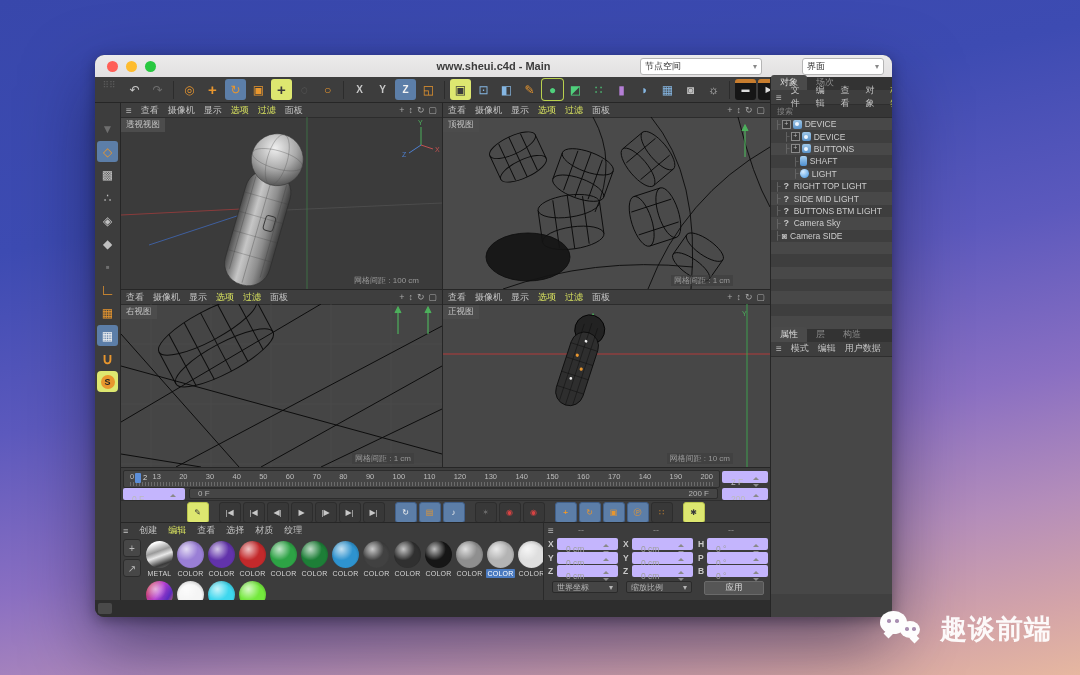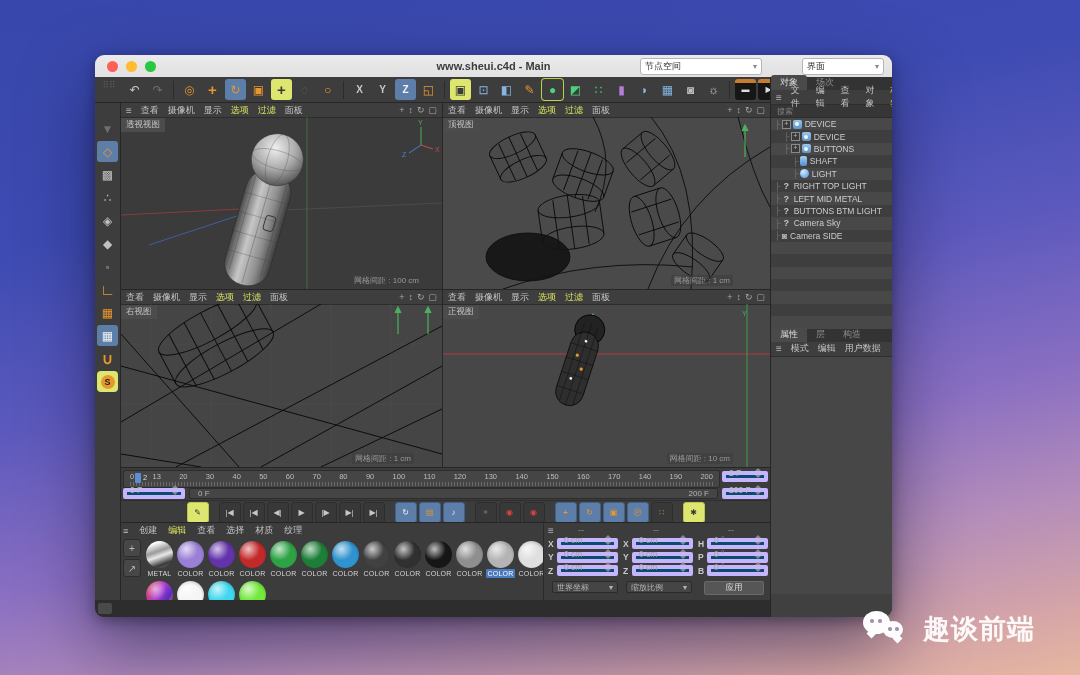--- a/index.html
+++ b/index.html
@@ -54,21 +54,21 @@
   .vp-grid{position:absolute;bottom:3px;font-size:8px;color:#9a9a9a;background:rgba(60,60,60,.55);padding:0 3px;}
   .vp svg{position:absolute;left:0;top:14px;}
   
   #timeline{position:absolute;left:26px;top:412px;width:649px;height:33px;background:#3c3c3c;border-top:1px solid #262626;}
   #ruler{position:absolute;left:2px;top:2px;width:595px;height:16px;background:#454545;border:1px solid #2c2c2c;border-radius:2px;}
   #ruler .ticks{position:absolute;left:6px;right:6px;top:1px;display:flex;justify-content:space-between;font-size:7.5px;color:#bdbdbd;}
   #ruler .minor{position:absolute;left:6px;right:6px;bottom:1px;height:4px;
      background:repeating-linear-gradient(90deg,#6b6b6b 0 1px,transparent 1px 3px);}
   #playhead{position:absolute;left:11px;top:2px;width:6px;height:10px;background:#5c8ed8;border-radius:1px;}
   #playhead-label{position:absolute;left:19px;top:2px;font-size:7.5px;color:#ddd;}
-  .field{background:#0c4a6e;border:4px solid #c4b5fd;border-radius:2px;color:#bbb;font-size:8.5px;display:flex;align-items:flex-end;padding:0 3px;box-sizing:border-box;}
+  .field{background:#0f172a;border:6px solid #c4b5fd;border-radius:2px;color:#bbb;font-size:8.5px;display:flex;align-items:flex-start;padding:0 3px;box-sizing:border-box;}
   .updown{margin-left:auto;position:relative;width:7px;height:10px;}
   .updown::before,.updown::after{content:"";position:absolute;left:1px;border-left:3px solid transparent;border-right:3px solid transparent;}
   .updown::before{top:0;border-bottom:3px solid #8a8a8a;}
   .updown::after{bottom:0;border-top:3px solid #8a8a8a;}
   #rangebar{position:absolute;left:68px;top:20px;width:529px;height:11px;background:#454545;border:1px solid #2c2c2c;border-radius:2px;color:#b5b5b5;font-size:8px;display:flex;align-items:center;justify-content:space-between;padding:0 8px;box-sizing:border-box;}
   
   #transport{position:absolute;left:26px;top:445px;width:649px;height:22px;background:#3c3c3c;border-top:1px solid #2e2e2e;display:flex;align-items:center;justify-content:center;}
   #transport .tile{width:20px;height:19px;font-size:8px;background:#383838;border:1px solid #2d2d2d;margin:0 1px;}
   #transport .tile.bgblue{background:#5c7ea8;border-color:#41608a;}
   #transport .tile.bgyellow{background:#dde770;border-color:#b9c44e;}
@@ -129,21 +129,21 @@
   .tag-phong::before{left:0;top:0;}.tag-phong::after{right:0;bottom:0;}
   .tag-sq{width:9px;height:9px;border-radius:2px;}
   .tag-target{color:#b8b8b8;font-size:9px;}
   .tag-nosign{color:#e8962e;font-size:10px;font-weight:bold;}
   .i-mag{width:6px;height:6px;border:1.2px solid #b5b5b5;border-radius:50%;position:relative;display:inline-block;}
   .i-mag::after{content:"";position:absolute;width:4px;height:1.2px;background:#b5b5b5;transform:rotate(45deg);right:-3px;bottom:-1px;}
   .i-lock{width:6px;height:5px;background:#b5b5b5;border-radius:1px;position:relative;display:inline-block;margin-top:3px;}
   .i-lock::before{content:"";position:absolute;top:-4px;left:1px;width:3px;height:3px;border:1px solid #b5b5b5;border-bottom:none;border-radius:3px 3px 0 0;}
   #attr-rest{height:237px;background:#474747;}
   
-  #watermark{position:absolute;right:45px;bottom:28px;display:flex;align-items:center;gap:16px;}
+  #watermark{position:absolute;right:28px;bottom:28px;display:flex;align-items:center;gap:16px;}
   #wm-text{font-size:27px;font-weight:bold;color:rgba(255,255,255,.93);letter-spacing:1px;}
   #wm-icon{position:relative;width:44px;height:36px;}
   .wm-b{position:absolute;background:#fdfdfd;border-radius:50%;}
   .wm-b.big{left:0;top:0;width:27px;height:23px;}
   .wm-b.small{left:20px;top:10px;width:20px;height:17px;}
   .wm-eye{position:absolute;width:3.5px;height:3.5px;border-radius:50%;background:#a98fb2;}
   .wm-tail{position:absolute;width:7px;height:7px;background:#fdfdfd;transform:rotate(45deg);}
 </style>
 </head>
 <body>
@@ -891,21 +891,21 @@
               <span class="vdots">
                 <i></i>
                 <i></i>
               </span>
               <span class="tags"></span>
             </span>
           </div>
           <div class="t-row even" style="padding-left: 4px;">
             <span class="branch">├</span>
             <span class="oi oi-q">?</span>
-            <span>LEFT MID METAL</span>
+            <span>SIDE MID LIGHT</span>
             <span class="t-right">
               <span class="editbox"></span>
               <span class="vdots">
                 <i></i>
                 <i></i>
               </span>
               <span class="tags"></span>
             </span>
           </div>
           <div class="t-row odd" style="padding-left: 4px;">

